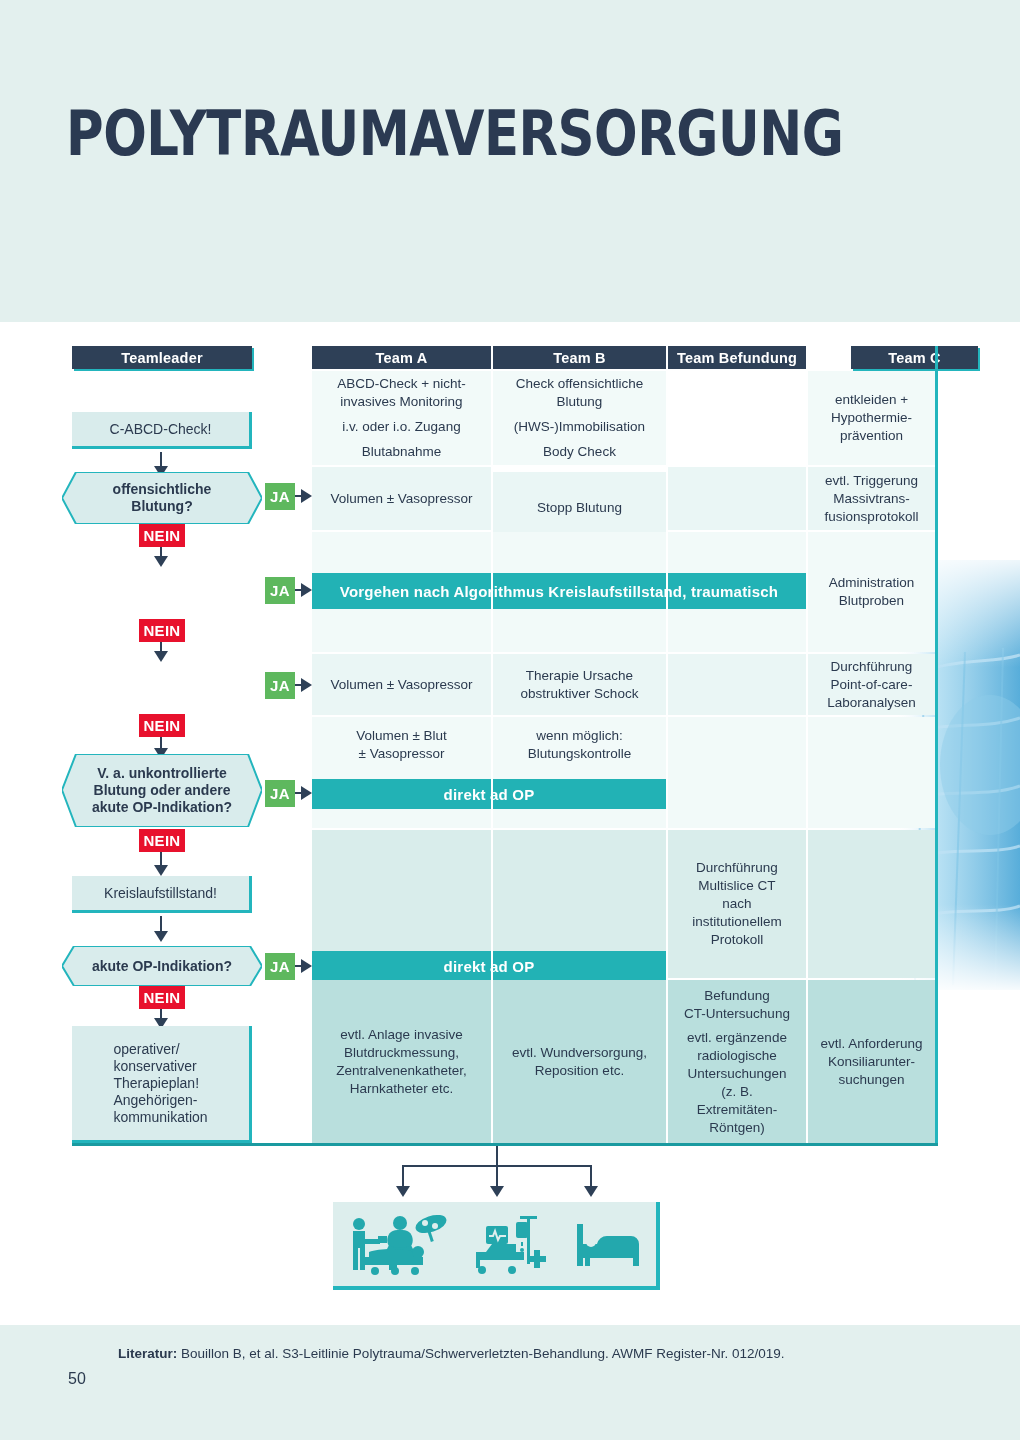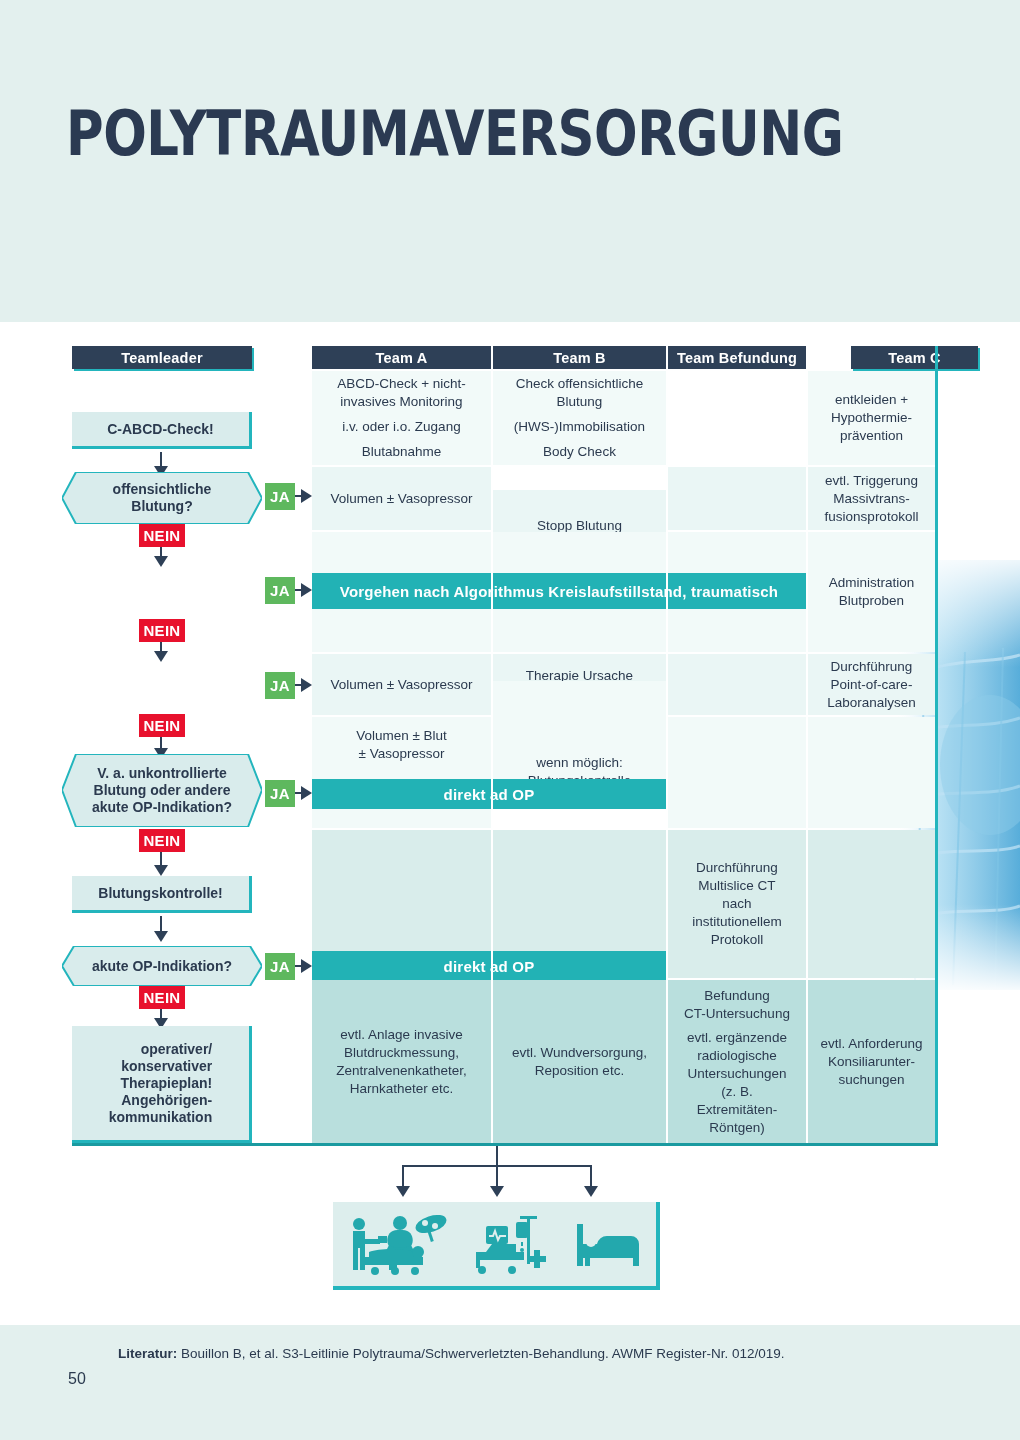--- a/index.html
+++ b/index.html
@@ -37,22 +37,22 @@
     position:absolute;background:#2e4057;color:#fff;
     font-size:14.5px;font-weight:700;letter-spacing:.2px;
     display:flex;align-items:center;justify-content:center;
     box-sizing:border-box;
   }
   .hdr-box.teal-edge{box-shadow:2px 2px 0 0 #23b5bd;}
 
   .proc-box{
     position:absolute;background:#d9ecec;
     box-sizing:border-box;
-    display:flex;align-items:center;justify-content:center;text-align:right;
-    font-size:14px;font-weight:700;line-height:17px;color:#2b3a4f;
+    display:flex;align-items:center;justify-content:center;text-align:left;
+    font-size:14px;font-weight:400;line-height:17px;color:#2b3a4f;
     border-right:3px solid #23b5bd;border-bottom:3px solid #23b5bd;
   }
 
   .dec-box{
     position:absolute;
     display:flex;align-items:center;justify-content:center;text-align:center;
     font-size:14px;font-weight:700;line-height:17px;color:#2b3a4f;
     box-sizing:border-box;
   }
   .dec-box .hexbg{position:absolute;left:0;top:0;width:100%;height:100%;}
@@ -195,21 +195,21 @@
       <span>V. a. unkontrollierte</span><br><span>Blutung oder andere</span><br><span>akute OP-Indikation?</span>
     </span>
   </div>
   <div class="badge ja" style="left:265px;top:780px;width:30px;height:27px;">JA</div>
   <div class="conn" style="left:295px;top:792px;width:8px;height:2px;"></div>
   <div class="arrow-r" style="left:301px;top:786px;"></div>
   <div class="badge nein" style="left:139px;top:829px;width:46px;height:23px;">NEIN</div>
   <div class="conn" style="left:160px;top:852px;width:2px;height:16px;"></div>
   <div class="arrow-d" style="left:154px;top:865px;"></div>
 
-  <div class="proc-box" style="left:72px;top:876px;width:180px;height:37px;">Blutungskontrolle!</div>
+  <div class="proc-box" style="left:72px;top:876px;width:180px;height:37px;">Kreislaufstillstand!</div>
   <div class="conn" style="left:160px;top:916px;width:2px;height:18px;"></div>
   <div class="arrow-d" style="left:154px;top:931px;"></div>
 
   <div class="dec-box" style="left:62px;top:946px;width:200px;height:40px;">
     <svg class="hexbg" viewBox="0 0 200 40" preserveAspectRatio="none">
       <polygon points="12,0 188,0 200,20 188,40 12,40 0,20" fill="#d9ecec" stroke="#23b5bd" stroke-width="2"></polygon>
     </svg>
     <span class="hextxt">
       <span>akute OP-Indikation?</span>
     </span>
@@ -262,21 +262,21 @@
         <span>Hypothermie-</span>
         <span>prävention</span>
     </span>
   </div>
 
   <div class="tcell shade1" style="left:312px;top:467px;width:179px;height:63px;">
     <span class="multi">
         <span>Volumen ± Vasopressor</span>
       </span>
   </div>
-  <div class="tcell shade1" style="left:493px;top:490px;width:173px;height:72px;">
+  <div class="tcell shade1" style="left:493px;top:472px;width:173px;height:72px;">
     <span class="multi">
         <span>Stopp Blutung</span>
       </span>
   </div>
   <div class="tcell shade1" style="left:668px;top:467px;width:138px;height:63px;"></div>
   <div class="tcell shade1" style="left:808px;top:467px;width:127px;height:63px;">
     <span class="multi">
       <span>evtl. Triggerung</span>
         <span>Massivtrans-</span>
         <span>fusionsprotokoll</span>
@@ -313,21 +313,21 @@
         <span>Laboranalysen</span>
     </span>
   </div>
 
   <div class="tcell shade0" style="left:312px;top:717px;width:179px;height:111px;align-items:flex-start;padding-top:10px;">
     <span class="multi">
       <span>Volumen ± Blut</span>
         <span>± Vasopressor</span>
     </span>
   </div>
-  <div class="tcell shade0" style="left:493px;top:681px;width:173px;height:111px;align-items:flex-end;padding-top:10px;">
+  <div class="tcell shade0" style="left:493px;top:717px;width:173px;height:111px;align-items:flex-start;padding-top:10px;">
     <span class="multi">
       <span>wenn möglich:</span>
         <span>Blutungskontrolle</span>
     </span>
   </div>
   <div class="tcell shade0" style="left:668px;top:717px;width:138px;height:111px;"></div>
   <div class="tcell shade0" style="left:808px;top:717px;width:127px;height:111px;"></div>
   <div class="banner" style="left:312px;top:779px;width:354px;height:30px;">direkt ad OP</div>
 
   <div class="tcell shade2" style="left:312px;top:830px;width:179px;height:148px;"></div>

